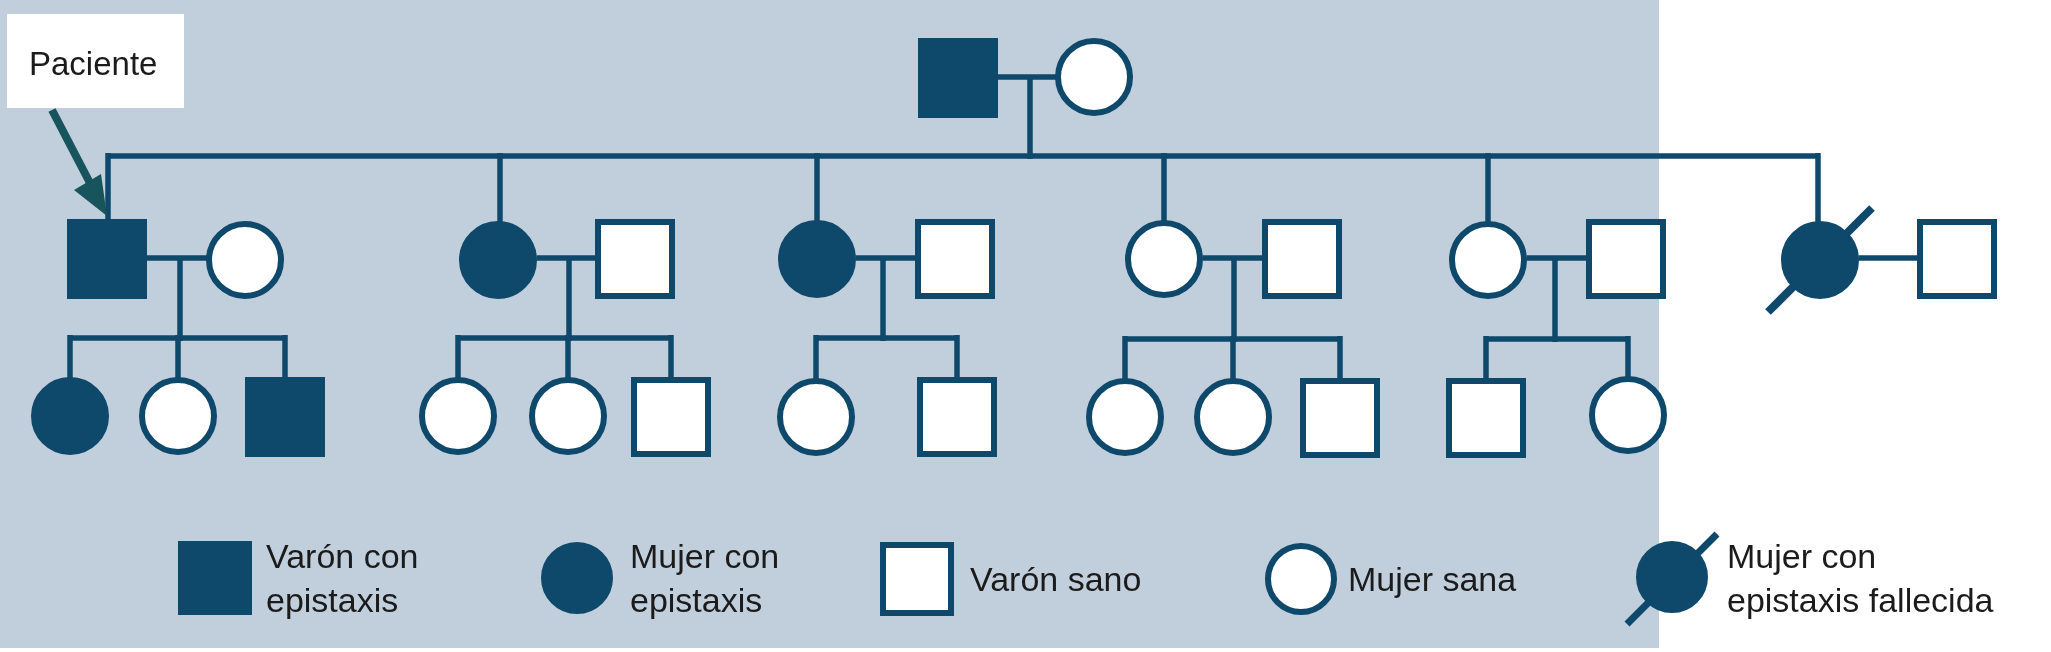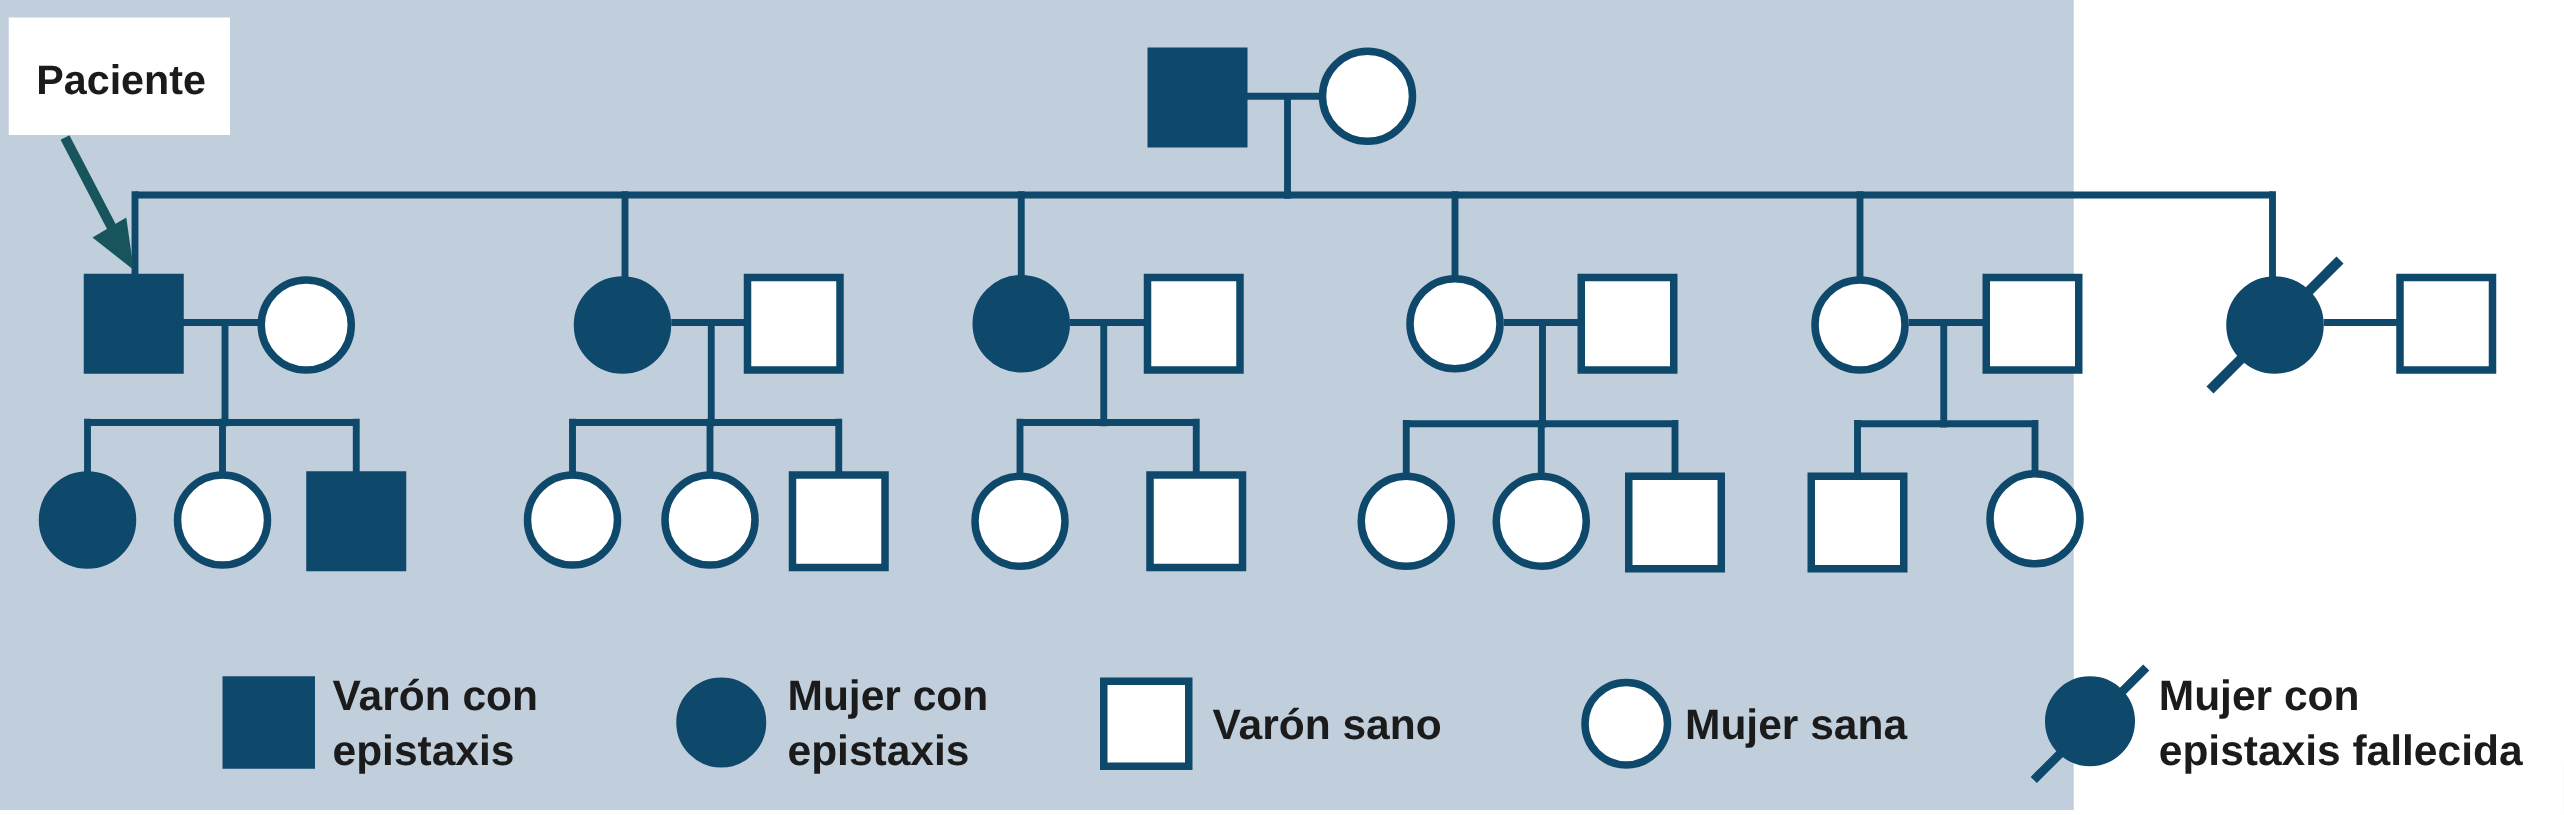--- a/index.html
+++ b/index.html
@@ -9,21 +9,20 @@
     height: 652px;
     font-family: "Liberation Sans", sans-serif;
     background: #ffffff;
     overflow: hidden;
   }
   .stage {
     position: relative;
     width: 1659px;
     height: 652px;
     background: var(--bg, #c1cfdd);
-    font-weight: bold;
   }
   svg text {
     font-family: "Liberation Sans", sans-serif;
   }
   .legend-label {
     font-size: 34px;
     fill: var(--text, #1b1b1b);
   }
   .patient-label-text {
     font-size: 33px;

